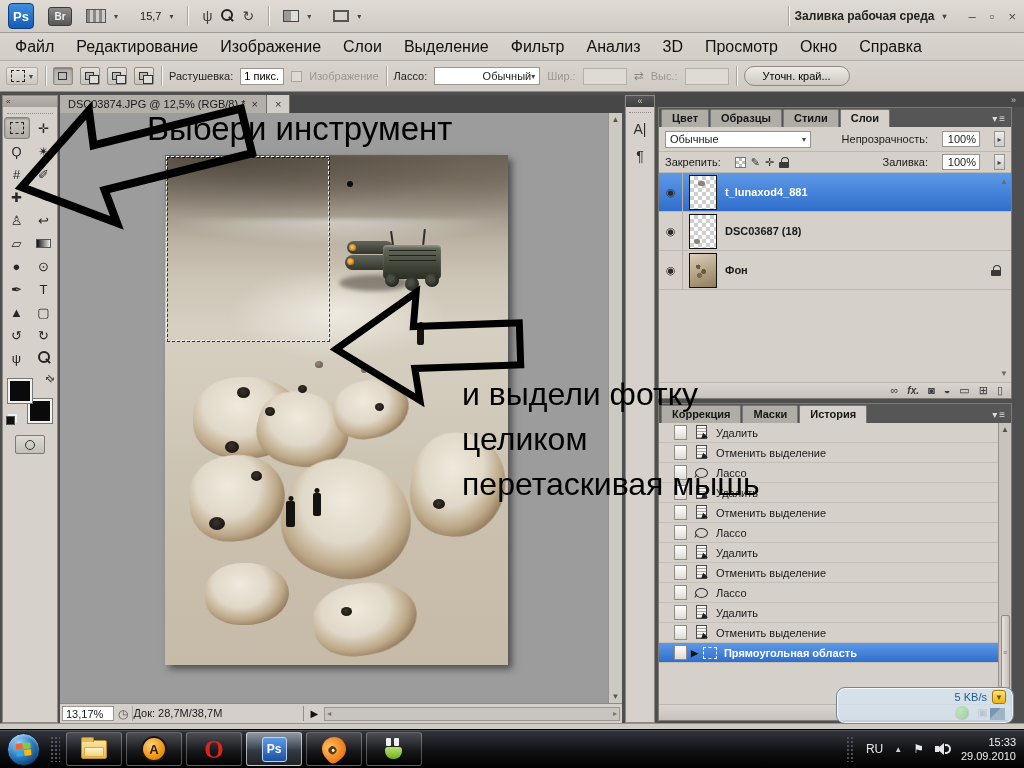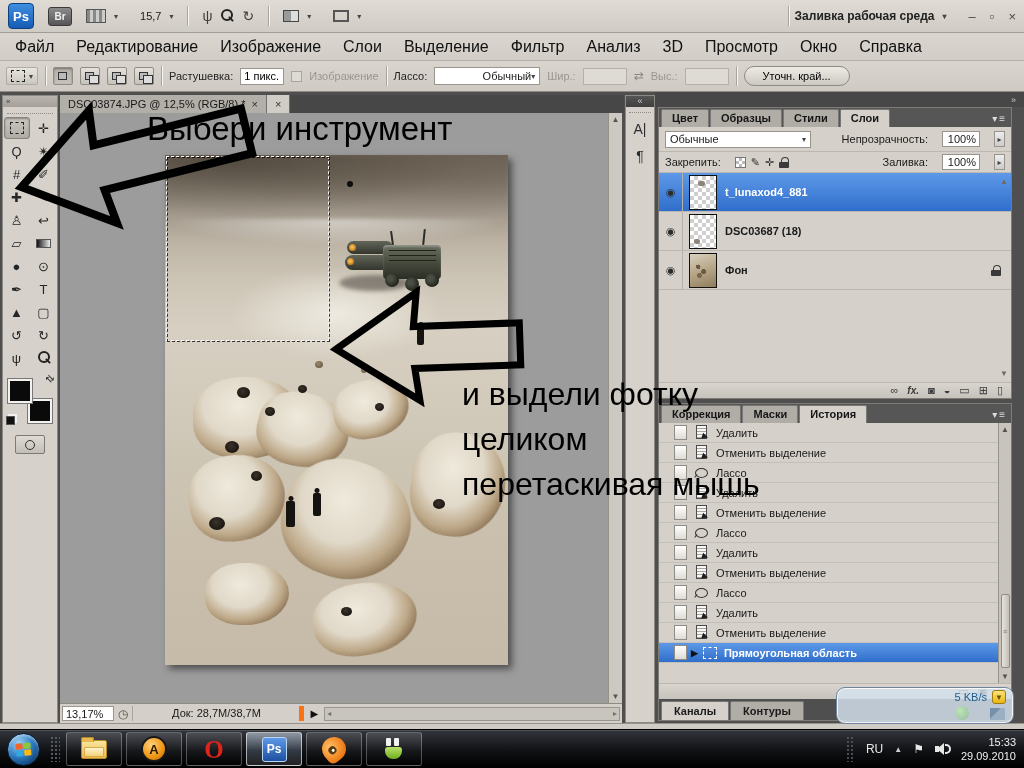--- a/index.html
+++ b/index.html
@@ -90,22 +90,22 @@
            border-right:1px solid #6e6e6e;color:#181818;white-space:nowrap}
   .doc-tab.active{background:#d0cdc6}
   .dt-close{color:#333;font-size:11px}
   .canvas{left:60px;top:113px;width:548px;height:590px;background:#9c9c9c;z-index:1}
   .vscroll{left:608px;top:113px;width:14px;height:590px;background:#ccc9c2;border-left:1px solid #96928b;z-index:3;
            display:flex;flex-direction:column;justify-content:space-between;align-items:center;padding:2px 0;color:#5a564f;font-size:8px}
   .statusbar{left:60px;top:703px;width:562px;height:20px;background:#d4d0c9;border-top:1px solid #8f8b84;
              display:flex;align-items:center;gap:4px;padding:0 2px;z-index:4}
   .st-zoom{width:52px;height:15px;background:#fff;border:1px solid #9a968f;padding:1px 3px}
   .st-clock{color:#5f5b54;font-size:12px}
-  .st-doc{width:172px;height:15px;border-left:1px solid #aaa69f;border-right:5px solid #f97316;
-          text-align:center;padding-top:1px}
+  .st-doc{width:172px;height:15px;border-left:1px solid #aaa69f;border-right:1px solid #f97316;
+          padding-top:1px}
   .st-arrow{color:#111;font-size:10px;margin:0 2px}
   .hscroll{flex:1;height:14px;background:#c8c5be;border:1px solid #9a968f;display:flex;align-items:center;
            justify-content:space-between;padding:0 2px;color:#76726b;font-size:8px}
 
   
   .collapse-strip{left:625px;top:95px;width:30px;height:628px;background:#d6d2cb;border:1px solid #8c8882;z-index:4}
   .cs-head{height:11px;background:linear-gradient(#555,#3f3f3f);color:#ccc;font-size:9px;text-align:center;line-height:11px}
   .cs-dots{height:5px;border-bottom:1px dotted #8f8b84;margin:1px 3px 4px}
   .cs-btn{width:24px;height:24px;margin:3px auto;border:1px solid transparent;display:flex;align-items:center;
           justify-content:center;font-size:14px;color:#2e2e2e}
@@ -771,24 +771,20 @@
         <span>▲</span>
         <span class="hthumb">≡</span>
         <span class="hs-dn">▼</span>
       </div>
     </div>
     <div class="panel-bottom">
       <span class="pb-icon">▭</span>
       <span class="pb-icon">▣</span>
       <span class="pb-icon">▯</span>
     </div>
-    <div class="bottom-tabs">
-      <span class="btab active">Каналы</span>
-        <span class="btab">Контуры</span>
-    </div>
   </div>
 
   <div class="speed-widget abs">
     <span class="speed-text">5 KB/s</span>
     <span class="dl-arrow">▼</span>
     <span class="sw-circle"></span>
     <span class="sw-flag"></span>
   </div>
 
   <div class="win-edge abs"></div>

